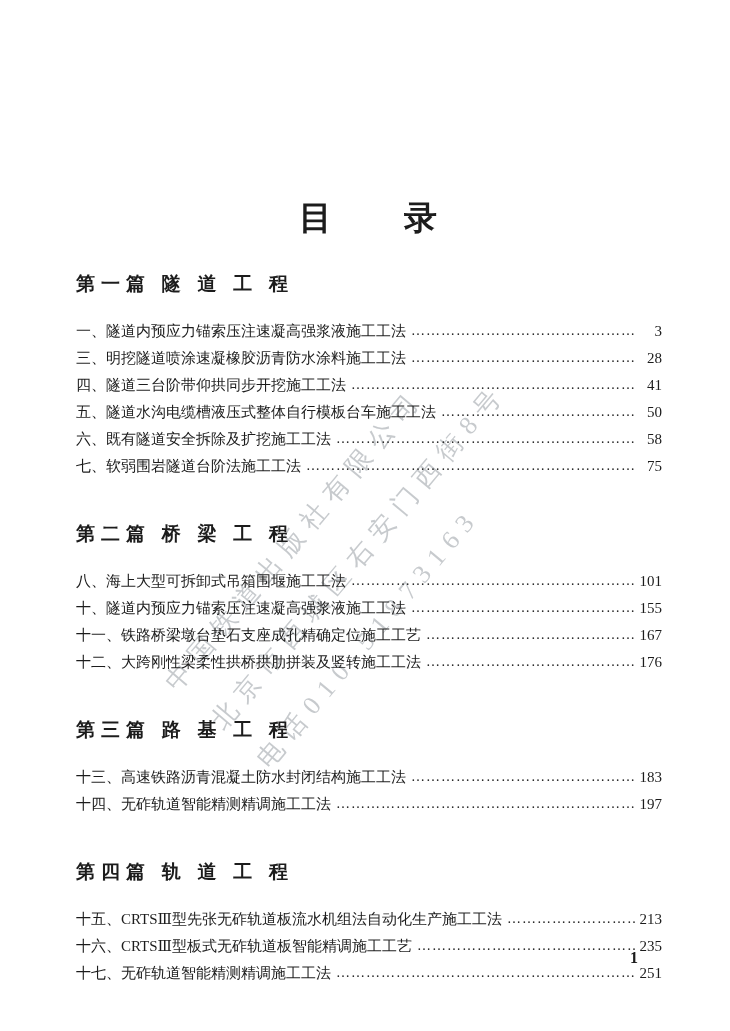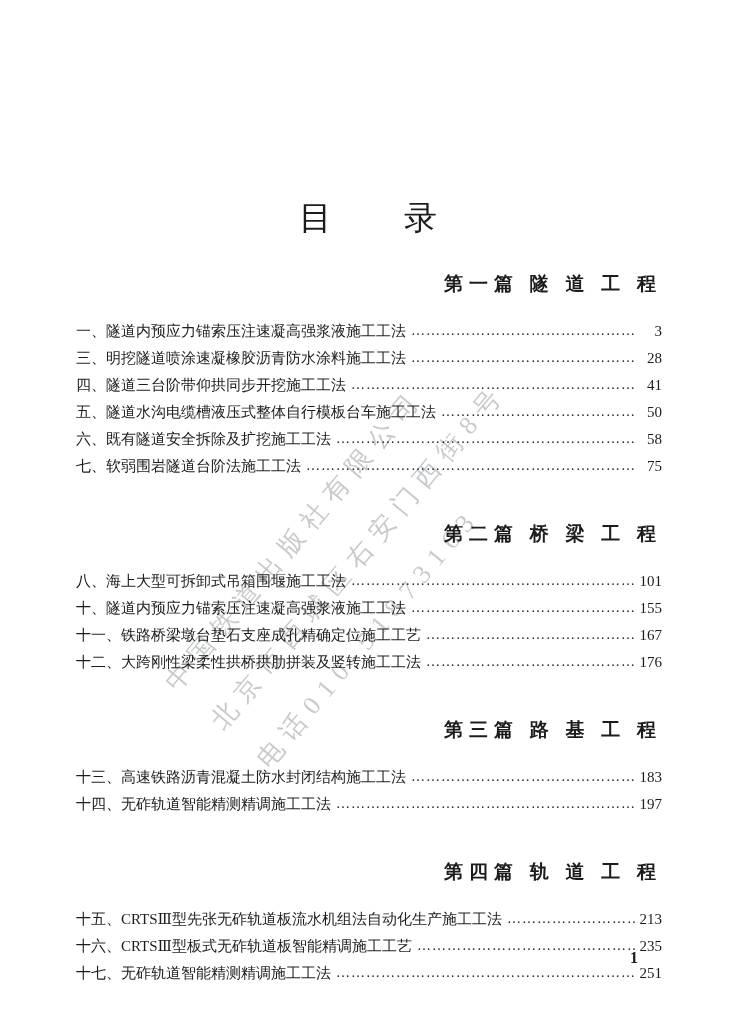--- a/index.html
+++ b/index.html
@@ -14,26 +14,26 @@
   }
   .content {
     position:relative;
     padding:196px 68px 0 76px;
     z-index:2;
   }
   .doc-title {
     margin:0 0 8px 0;
     text-align:center;
     font-size:33px;
-    font-weight:400;
+    font-weight:700;
     letter-spacing:2px;
   }
   .section-heading {
     margin:42px 0 20px 0;
-    text-align:right;
+    text-align:left;
     font-size:19px;
     font-weight:700;
     letter-spacing:6px;
     white-space:nowrap;
   }
   .section-heading.first { margin-top:30px; }
   .toc-row {
     display:flex;
     align-items:center;
     font-size:15px;

